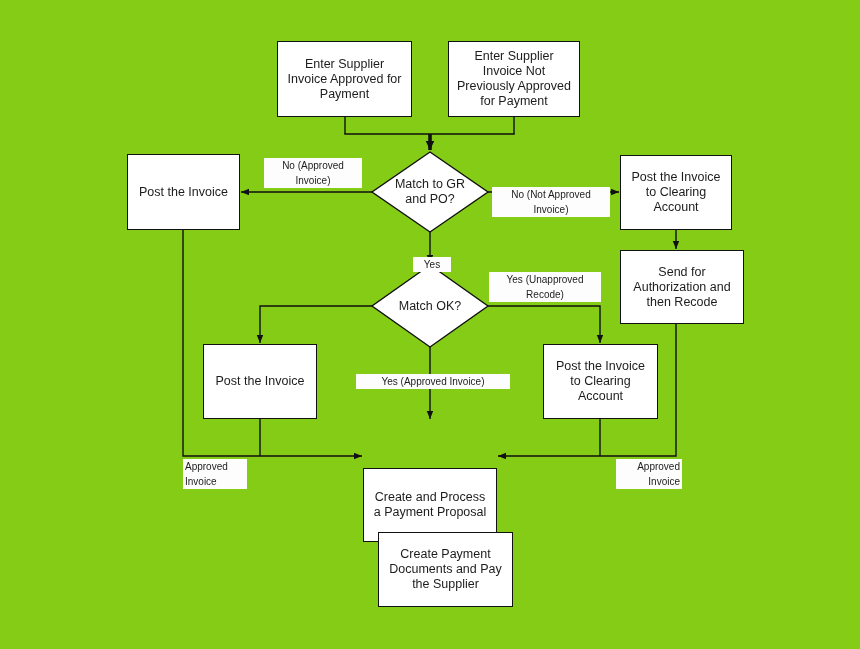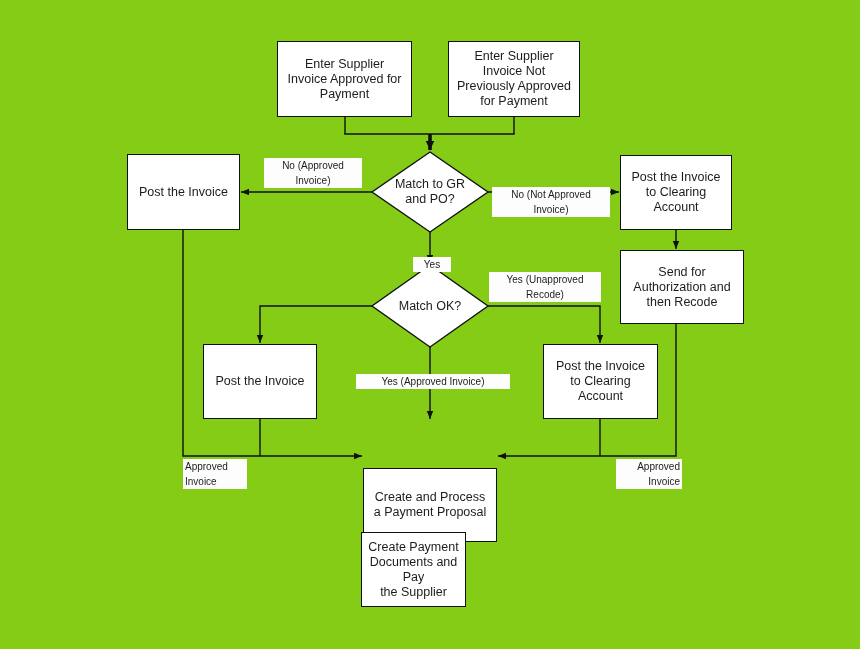--- a/index.html
+++ b/index.html
@@ -119,21 +119,21 @@
 
   <div class="node" style="left:203px; top:344px; width:114px; height:75px;">Post the Invoice</div>
 
   <div class="node" style="left:543px; top:344px; width:115px; height:75px;">Post the Invoice
 to Clearing
 Account</div>
 
   <div class="node" style="left:363px; top:420px; width:134px; height:74px;margin-top:48px;">Create and Process
 a Payment Proposal</div>
 
-  <div class="node" style="left:361px; top:532px; width:105px; height:75px;">Create Payment
+  <div class="node" style="left:378px; top:532px; width:135px; height:75px;">Create Payment
 Documents and Pay
 the Supplier</div>
 
   <div class="diamond-label" style="left:370px; top:170px; width:120px; height:44px;">Match to GR
 and PO?</div>
 
   <div class="diamond-label" style="left:370px; top:284px; width:120px; height:44px;">Match OK?</div>
 
   <div class="edge-label center" style="left:264px; top:158px; width:94px;">No (Approved
 Invoice)</div>

